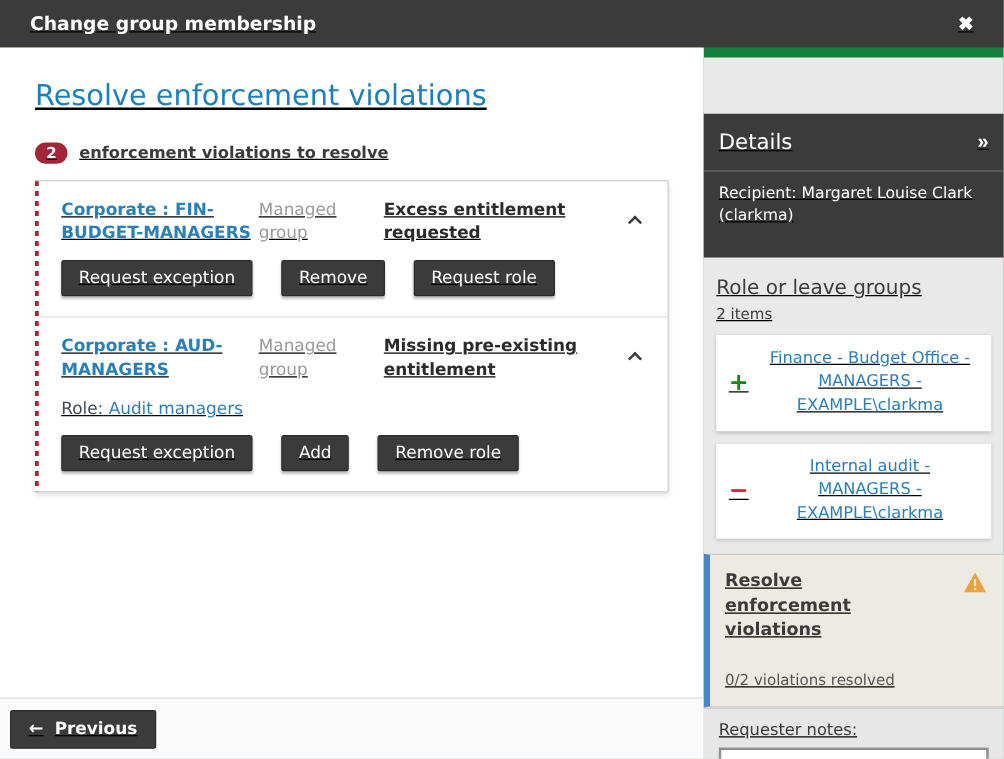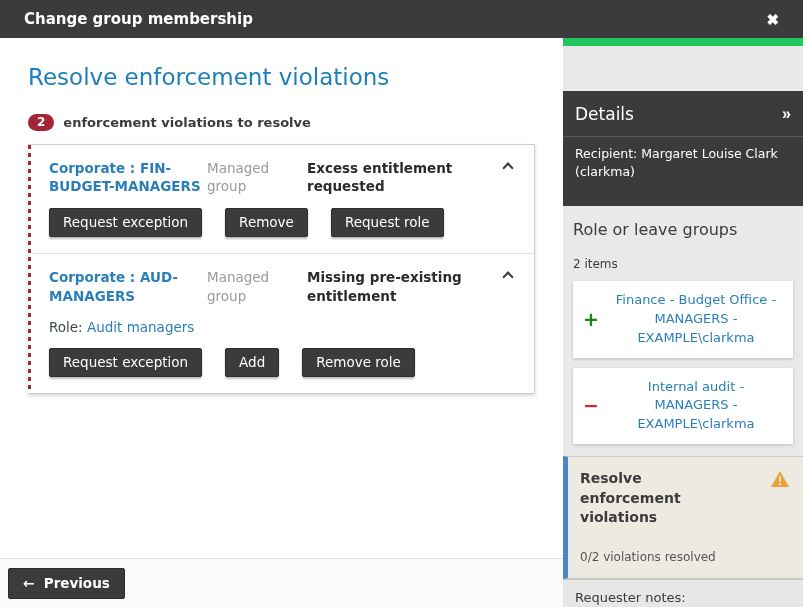--- a/index.html
+++ b/index.html
@@ -1,18 +1,18 @@
 <!DOCTYPE html>
 <html><head>
 <meta charset="utf-8">
 <style>
   * { margin:0; padding:0; box-sizing:border-box; }
   html,body { width:803px; height:607px; }
   body { font-family:"DejaVu Sans","Liberation Sans",sans-serif; background:#fff; overflow:hidden; }
-  .window { width:803px; height:607px; display:flex; flex-direction:column; background:#22c55e; }
+  .window { width:803px; height:607px; display:flex; flex-direction:column; background:#15803d;text-decoration:underline; }
 
   
   .titlebar { height:38px; background:#3b3b3b; display:flex; align-items:center; padding:0 24px; flex:0 0 auto; }
   .titlebar-title { color:#fff; font-size:15px; font-weight:bold; }
   .close-btn { margin-left:auto; background:none; border:none; color:#fff; font-size:15px; font-weight:bold; cursor:pointer; line-height:1; }
 
   
   .body-row { flex:1; display:flex; min-height:0; }
   .main-col { width:563px; display:flex; flex-direction:column; background:#fff; }
   .main-content { flex:1; padding:22px 28px; overflow:hidden; }
@@ -22,21 +22,21 @@
   .badge-row { display:flex; align-items:center; gap:9px; margin-bottom:13px; }
   .count-badge { background:#a32638; color:#fff; font-size:12px; font-weight:bold; border-radius:10px; padding:1px 9px 2px; }
   .badge-text { font-size:13px; font-weight:bold; color:#3b3b3b; }
 
   
   .violations-box { position:relative; border:1px solid #ccc; background:#fff; box-shadow:0 2px 4px rgba(0,0,0,.15); width:507px; }
   .violations-box::before { content:""; position:absolute; left:-1px; top:0; bottom:0; width:3px;
       background-image:repeating-linear-gradient(to bottom, #9e2b32 0 4px, #fff 4px 8px); }
   .violation { padding:14px 16px 16px 20px; }
   .violation + .violation { border-top:1px solid #e0e0e0; }
-  .v-head { display:flex; align-items:flex-start; font-size:13.5px; line-height:1.35; }
+  .v-head { display:flex; align-items:center; font-size:13.5px; line-height:1.35; }
   .v-group { width:158px; color:#2a7fb8; font-weight:bold; flex:0 0 auto; cursor:pointer; }
   .v-type { width:100px; color:#9a9a9a; flex:0 0 auto; }
   .v-msg { flex:1; color:#2b2b2b; font-weight:bold; }
   .chev-btn { background:none; border:none; width:20px; height:16px; cursor:pointer; position:relative; flex:0 0 auto; }
   .chev-up { display:inline-block; width:8px; height:8px; border-top:2px solid #3b3b3b; border-right:2px solid #3b3b3b; transform:rotate(-45deg); margin-top:4px; }
   .v-role { font-size:13.5px; margin:14px 0 2px; color:#3e4a57; }
   .v-role a { color:#2a7fb8; text-decoration:none; cursor:pointer; }
   .btn-row { display:flex; gap:23px; margin-top:13px; }
   .dark-btn { background:#3b3b3b; color:#fff; font-size:13.5px; font-family:inherit; border:1px solid #2c2c2c; border-radius:2px; padding:5px 13px 6px; cursor:pointer; box-shadow:0 2px 2px rgba(0,0,0,.25); }
 
@@ -47,21 +47,21 @@
 
   
   .sidebar { width:240px; margin-top:8px; display:flex; flex-direction:column; background:#e9e9e9; }
   .sb-header { flex:0 0 46px; background:#3b3b3b; display:flex; align-items:center; padding:0 12px; border-bottom:1px solid #585858;margin-top:45px; }
   .sb-header-title { color:#fff; font-size:17px; }
   .sb-collapse { margin-left:auto; background:none; border:none; color:#fff; font-size:16px; font-weight:bold; cursor:pointer; }
   .sb-recipient { flex:0 0 auto; background:#3b3b3b; color:#fff; font-size:12.5px; line-height:1.4; padding:8px 12px 26px; }
 
   .sb-groups { padding:14px 10px 12px; }
   .sb-groups-title { font-size:16px; color:#3b3b3b; }
-  .sb-groups-count { font-size:12px; color:#3b3b3b; margin-top:18px; }
+  .sb-groups-count { font-size:12px; color:#3b3b3b; margin-top:5px; }
   .sb-card { background:#fff; margin-top:10px; padding:10px 10px; display:flex; gap:10px; align-items:center; box-shadow:0 1px 3px rgba(0,0,0,.2); cursor:pointer; }
   .sb-card-label { color:#2a7fb8; font-size:13px; line-height:1.45;text-align:center; }
   .icon-add { color:#148a14; font-size:19px; font-weight:bold; line-height:1; flex:0 0 auto; }
   .icon-remove { color:#d9232e; font-size:19px; font-weight:bold; line-height:1; flex:0 0 auto; }
 
   .sb-warning { border-top:1px solid #c9c9c9; border-bottom:1px solid #c9c9c9; background:#edeae1; border-left:5px solid #4a86c5; padding:12px 12px 14px; position:relative; }
   .sb-warning-title { font-size:14px; font-weight:bold; color:#3b3b3b; width:150px; line-height:1.4; }
   .sb-warning-status { font-size:12px; color:#555; margin-top:22px; }
   .warn-icon { position:absolute; top:14px; right:14px; width:18px; height:16px; }
 

